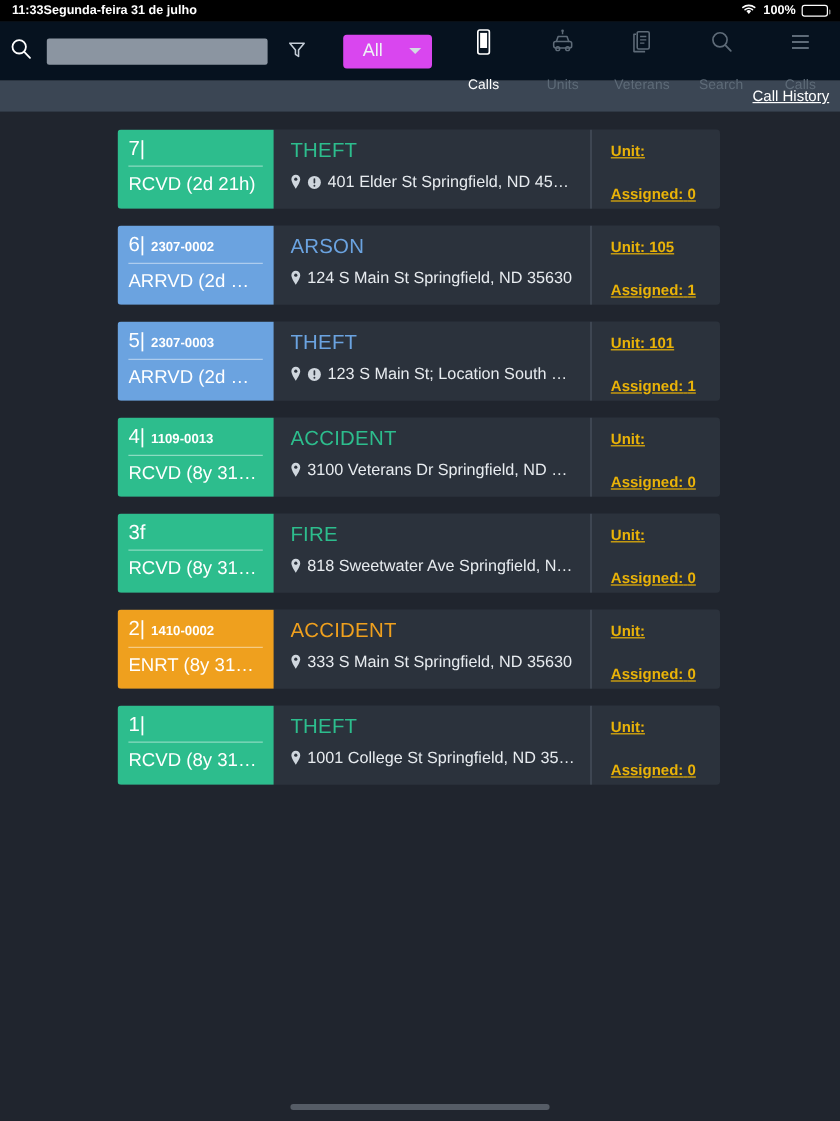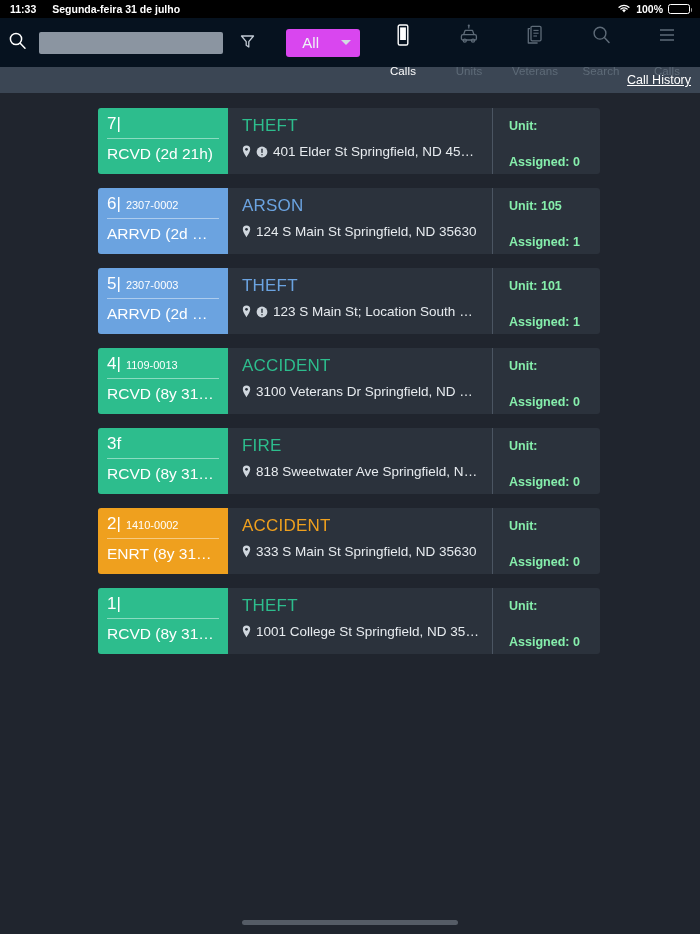--- a/index.html
+++ b/index.html
@@ -16,21 +16,21 @@
   .status-bar {
     height: 18px;
     background: #000000;
     display: flex;
     align-items: center;
     padding: 0 10px;
     color: #ffffff;
     font-size: 10.5px;
     font-weight: bold;
   }
-  .status-left { display: flex; align-items: center; gap: 16px; justify-content: flex-end; }
+  .status-left { display: flex; align-items: center; gap: 0; justify-content: flex-end; }
   .status-right {
     margin-left: auto;
     display: flex;
     align-items: center;
     gap: 5px;
   }
   .wifi-icon { display: block; }
   .battery {
     width: 22px; height: 10px;
     border: 1px solid #ffffff;
@@ -163,21 +163,21 @@
   .badge.orange { background: #efa01e; }
 
   .badge-top {
     display: flex;
     align-items: baseline;
     gap: 5px;
     padding-bottom: 5px;
     border-bottom: 1px solid rgba(255,255,255,0.45);
   }
   .badge-num { font-size: 17px; line-height: 19px; }
-  .badge-callnum { font-size: 11px; font-weight: normal; line-height: 15px; }
+  .badge-callnum { font-size: 11px; font-weight: bold; line-height: 15px; }
   .badge-status {
     font-size: 15.5px;
     line-height: 17px;
     padding-top: 6px;
     white-space: nowrap;
     overflow: hidden;
   }
 
   .card-main {
     flex: 1 1 auto;
@@ -209,22 +209,23 @@
     white-space: nowrap;
     overflow: hidden;
     text-overflow: ellipsis;
   }
   .pin-icon, .alert-icon { flex: 0 0 auto; display: block; }
 
   .card-side {
     flex: 0 0 108px;
     border-left: 1px solid #4b5562;
     padding: 11px 0 0 16px;
-    color: #86efac;
+    color: #eab308;
     font-size: 12.5px;
+    text-decoration: underline;
   }
   .side-row { line-height: 15px; }
   .side-row + .side-row { margin-top: 21px; }
   .side-label { font-weight: bold; }
   .side-value { font-weight: bold; }
 
   
   .home-indicator {
     position: absolute;
     left: 0; right: 0;

